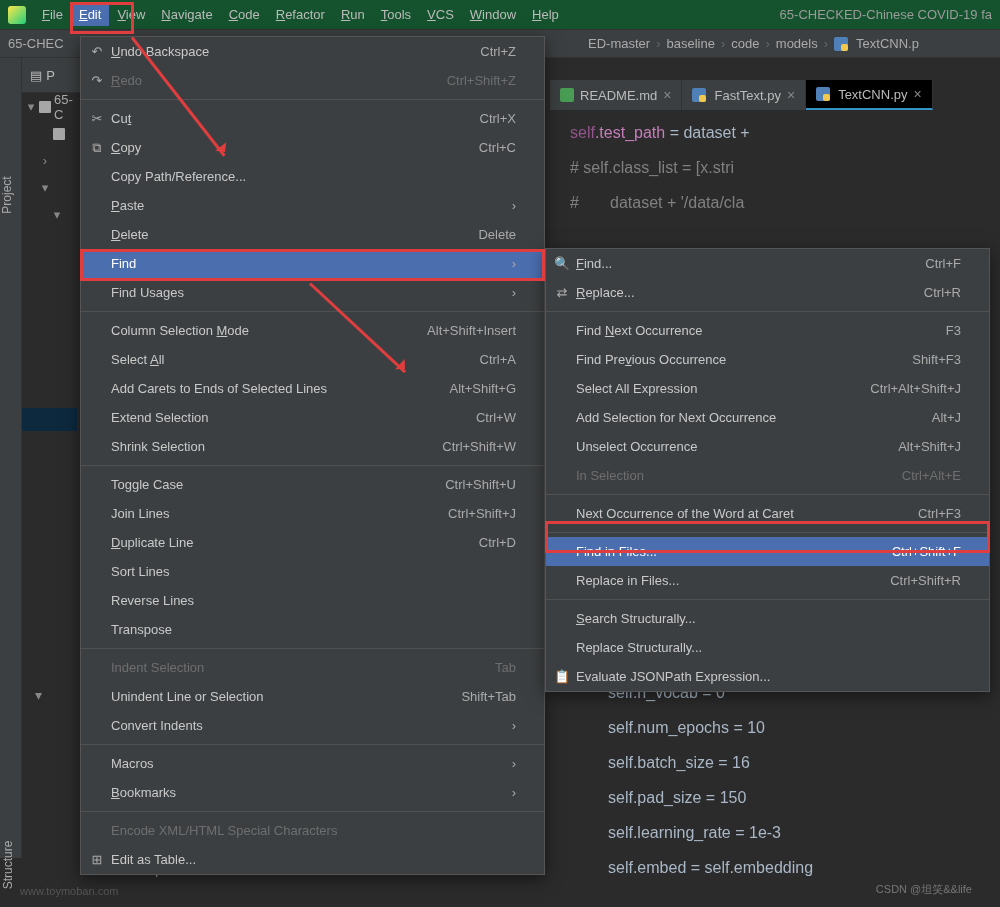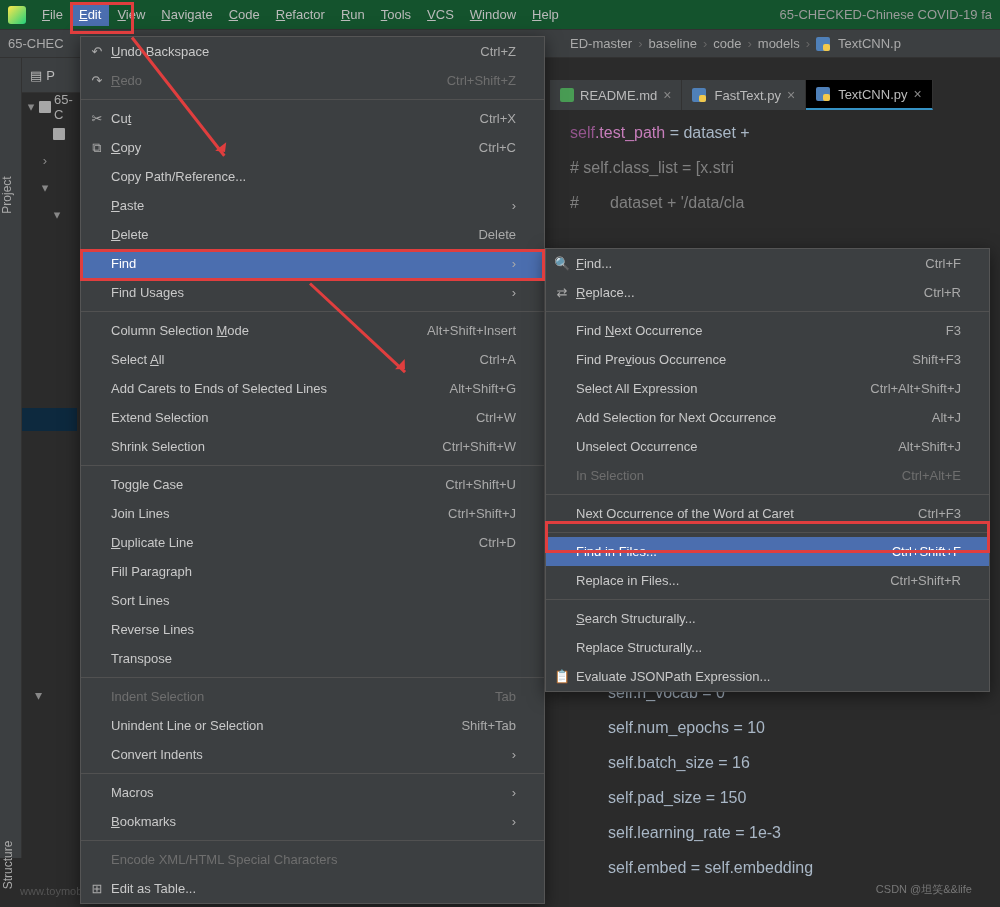--- a/index.html
+++ b/index.html
@@ -73,21 +73,21 @@
       <div class="menu-item"><u>T</u>ools</div>
       <div class="menu-item"><u>V</u>CS</div>
       <div class="menu-item"><u>W</u>indow</div>
       <div class="menu-item"><u>H</u>elp</div>
     </div>
   <div class="title-text">65-CHECKED-Chinese COVID-19 fa</div>
 </div>
 
 <div class="breadcrumb">
   <span>65-CHEC</span>
-  <span id="bc-rest" style="position:absolute; left:570px; display:flex; gap:6px; align-items:center;">
+  <span id="bc-rest" style="position:absolute; left:588px; display:flex; gap:6px; align-items:center;">
       <span>ED-master</span>
       <span class="sep">›</span>
       <span>baseline</span>
       <span class="sep">›</span>
       <span>code</span>
       <span class="sep">›</span>
       <span>models</span>
       <span class="sep">›</span>
       <span class="py-icon"></span>
       <span>TextCNN.p</span>
@@ -218,23 +218,20 @@
     </div>
     <div class="menu-row">
       <span>Join Lines</span>
       <span class="shortcut">Ctrl+Shift+J</span>
     </div>
     <div class="menu-row">
       <span><u>D</u>uplicate Line</span>
       <span class="shortcut">Ctrl+D</span>
     </div>
     <div class="menu-row">
-      <span>Fill Paragraph</span>
-    </div>
-    <div class="menu-row">
       <span>Sort Lines</span>
     </div>
     <div class="menu-row">
       <span>Reverse Lines</span>
     </div>
     <div class="menu-row">
       <span>Transpose</span>
     </div>
     <div class="menu-sep"></div>
     <div class="menu-row disabled">

